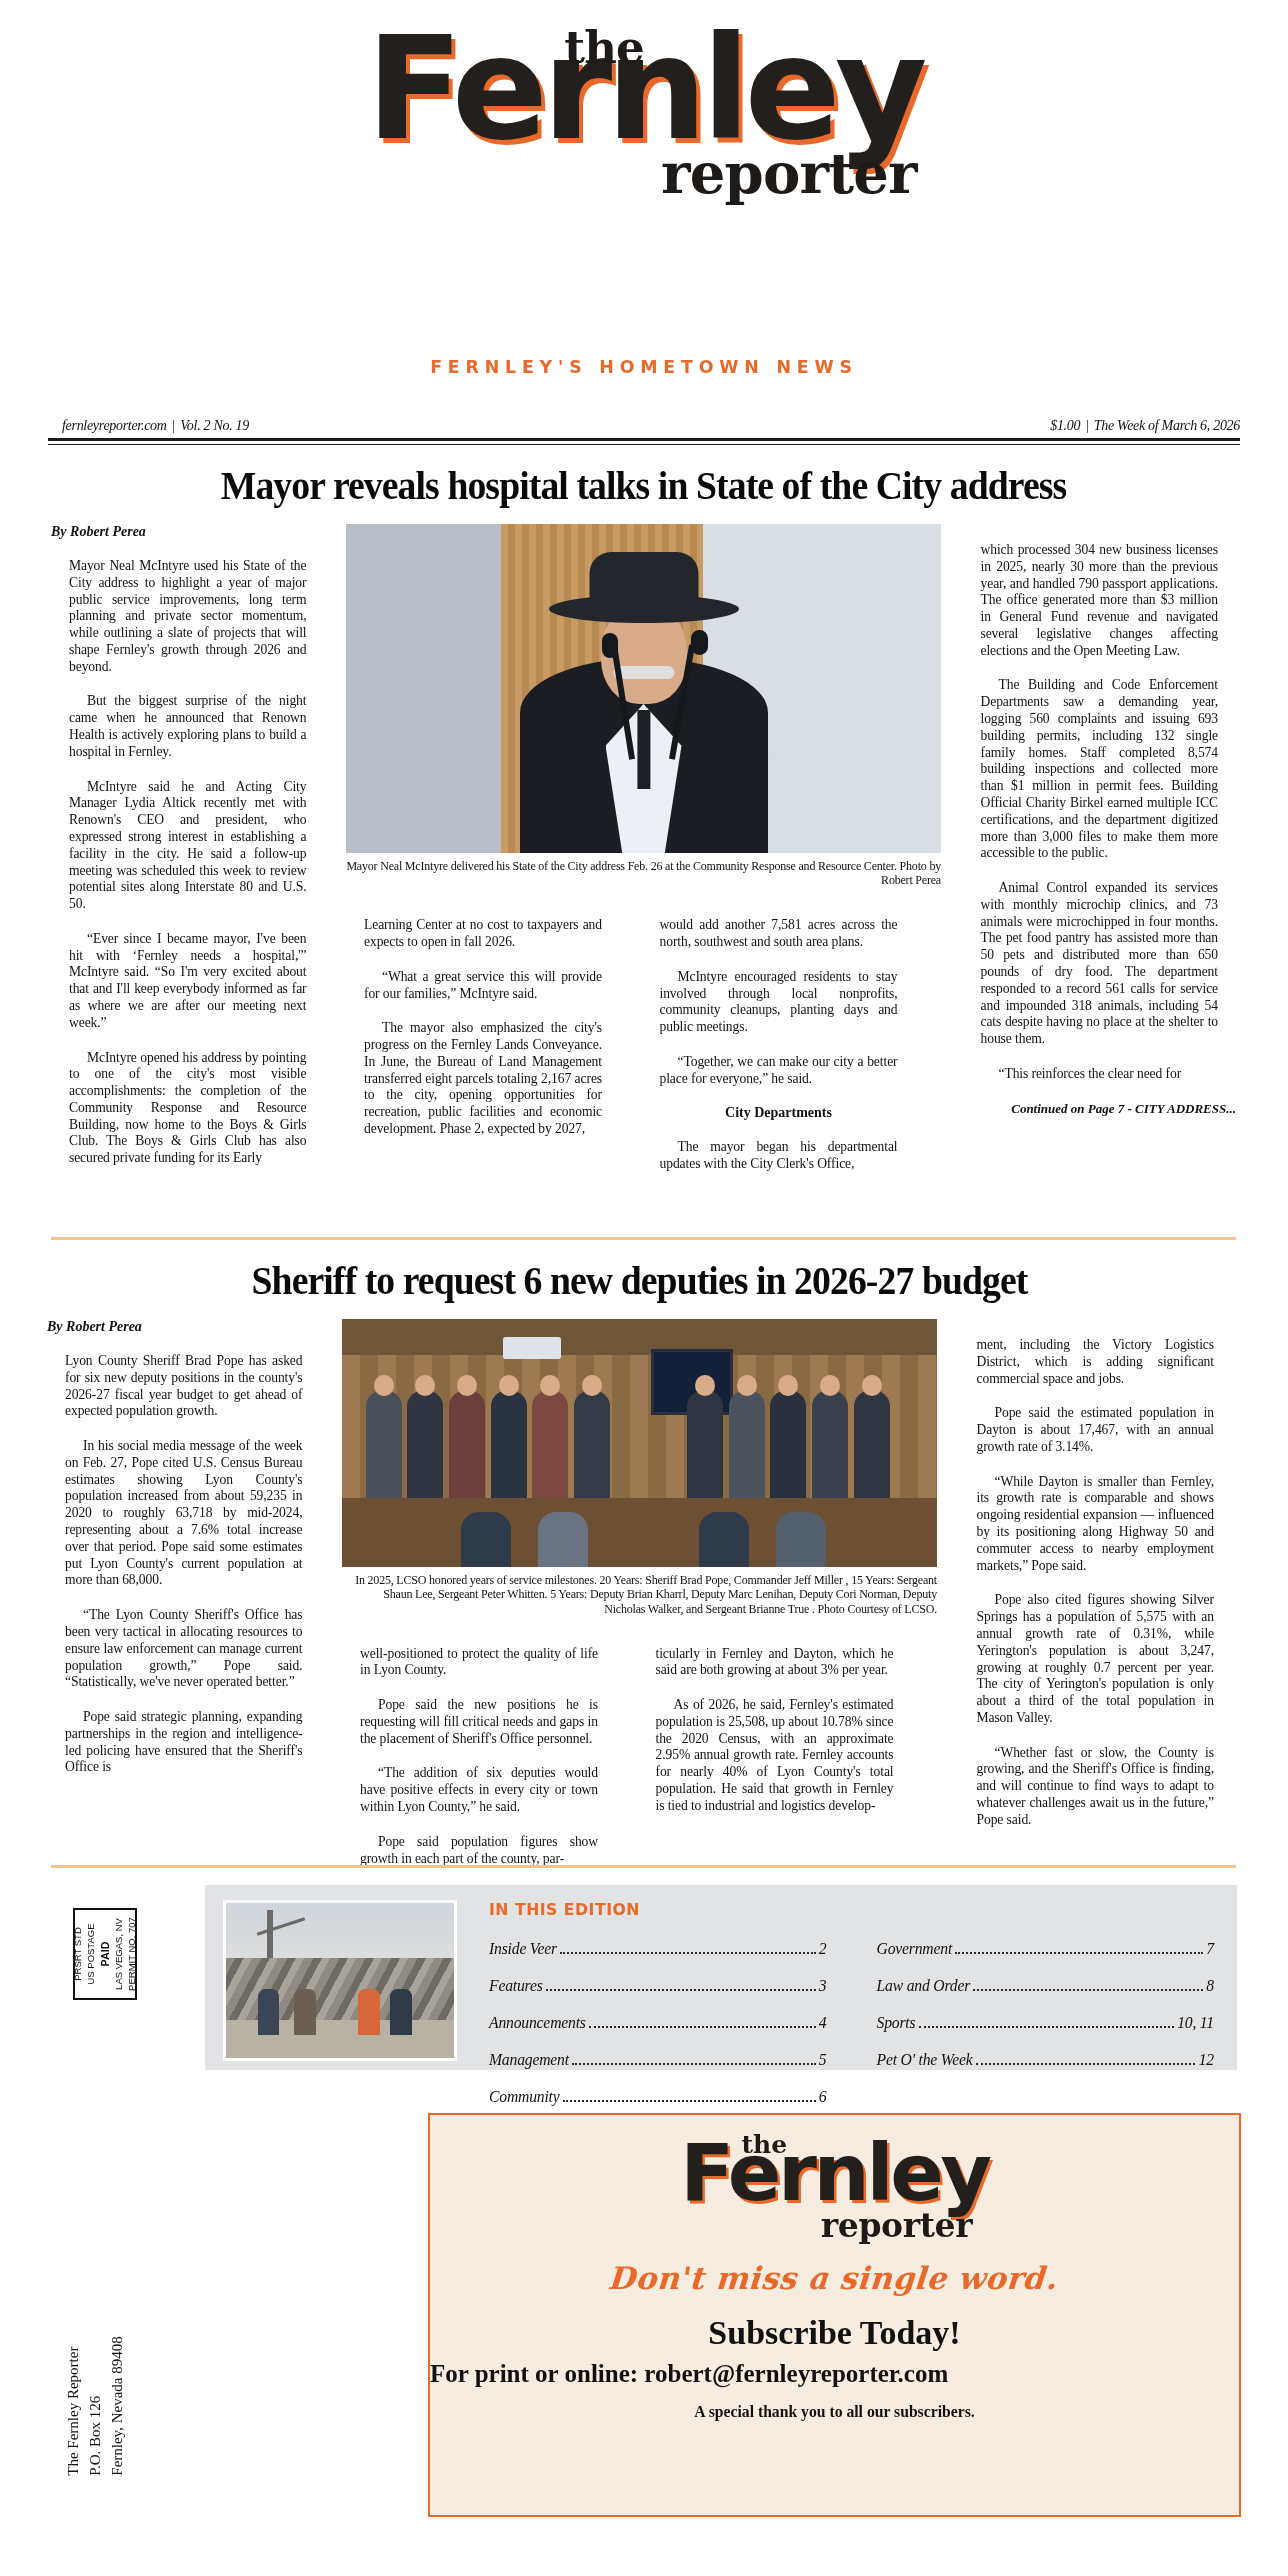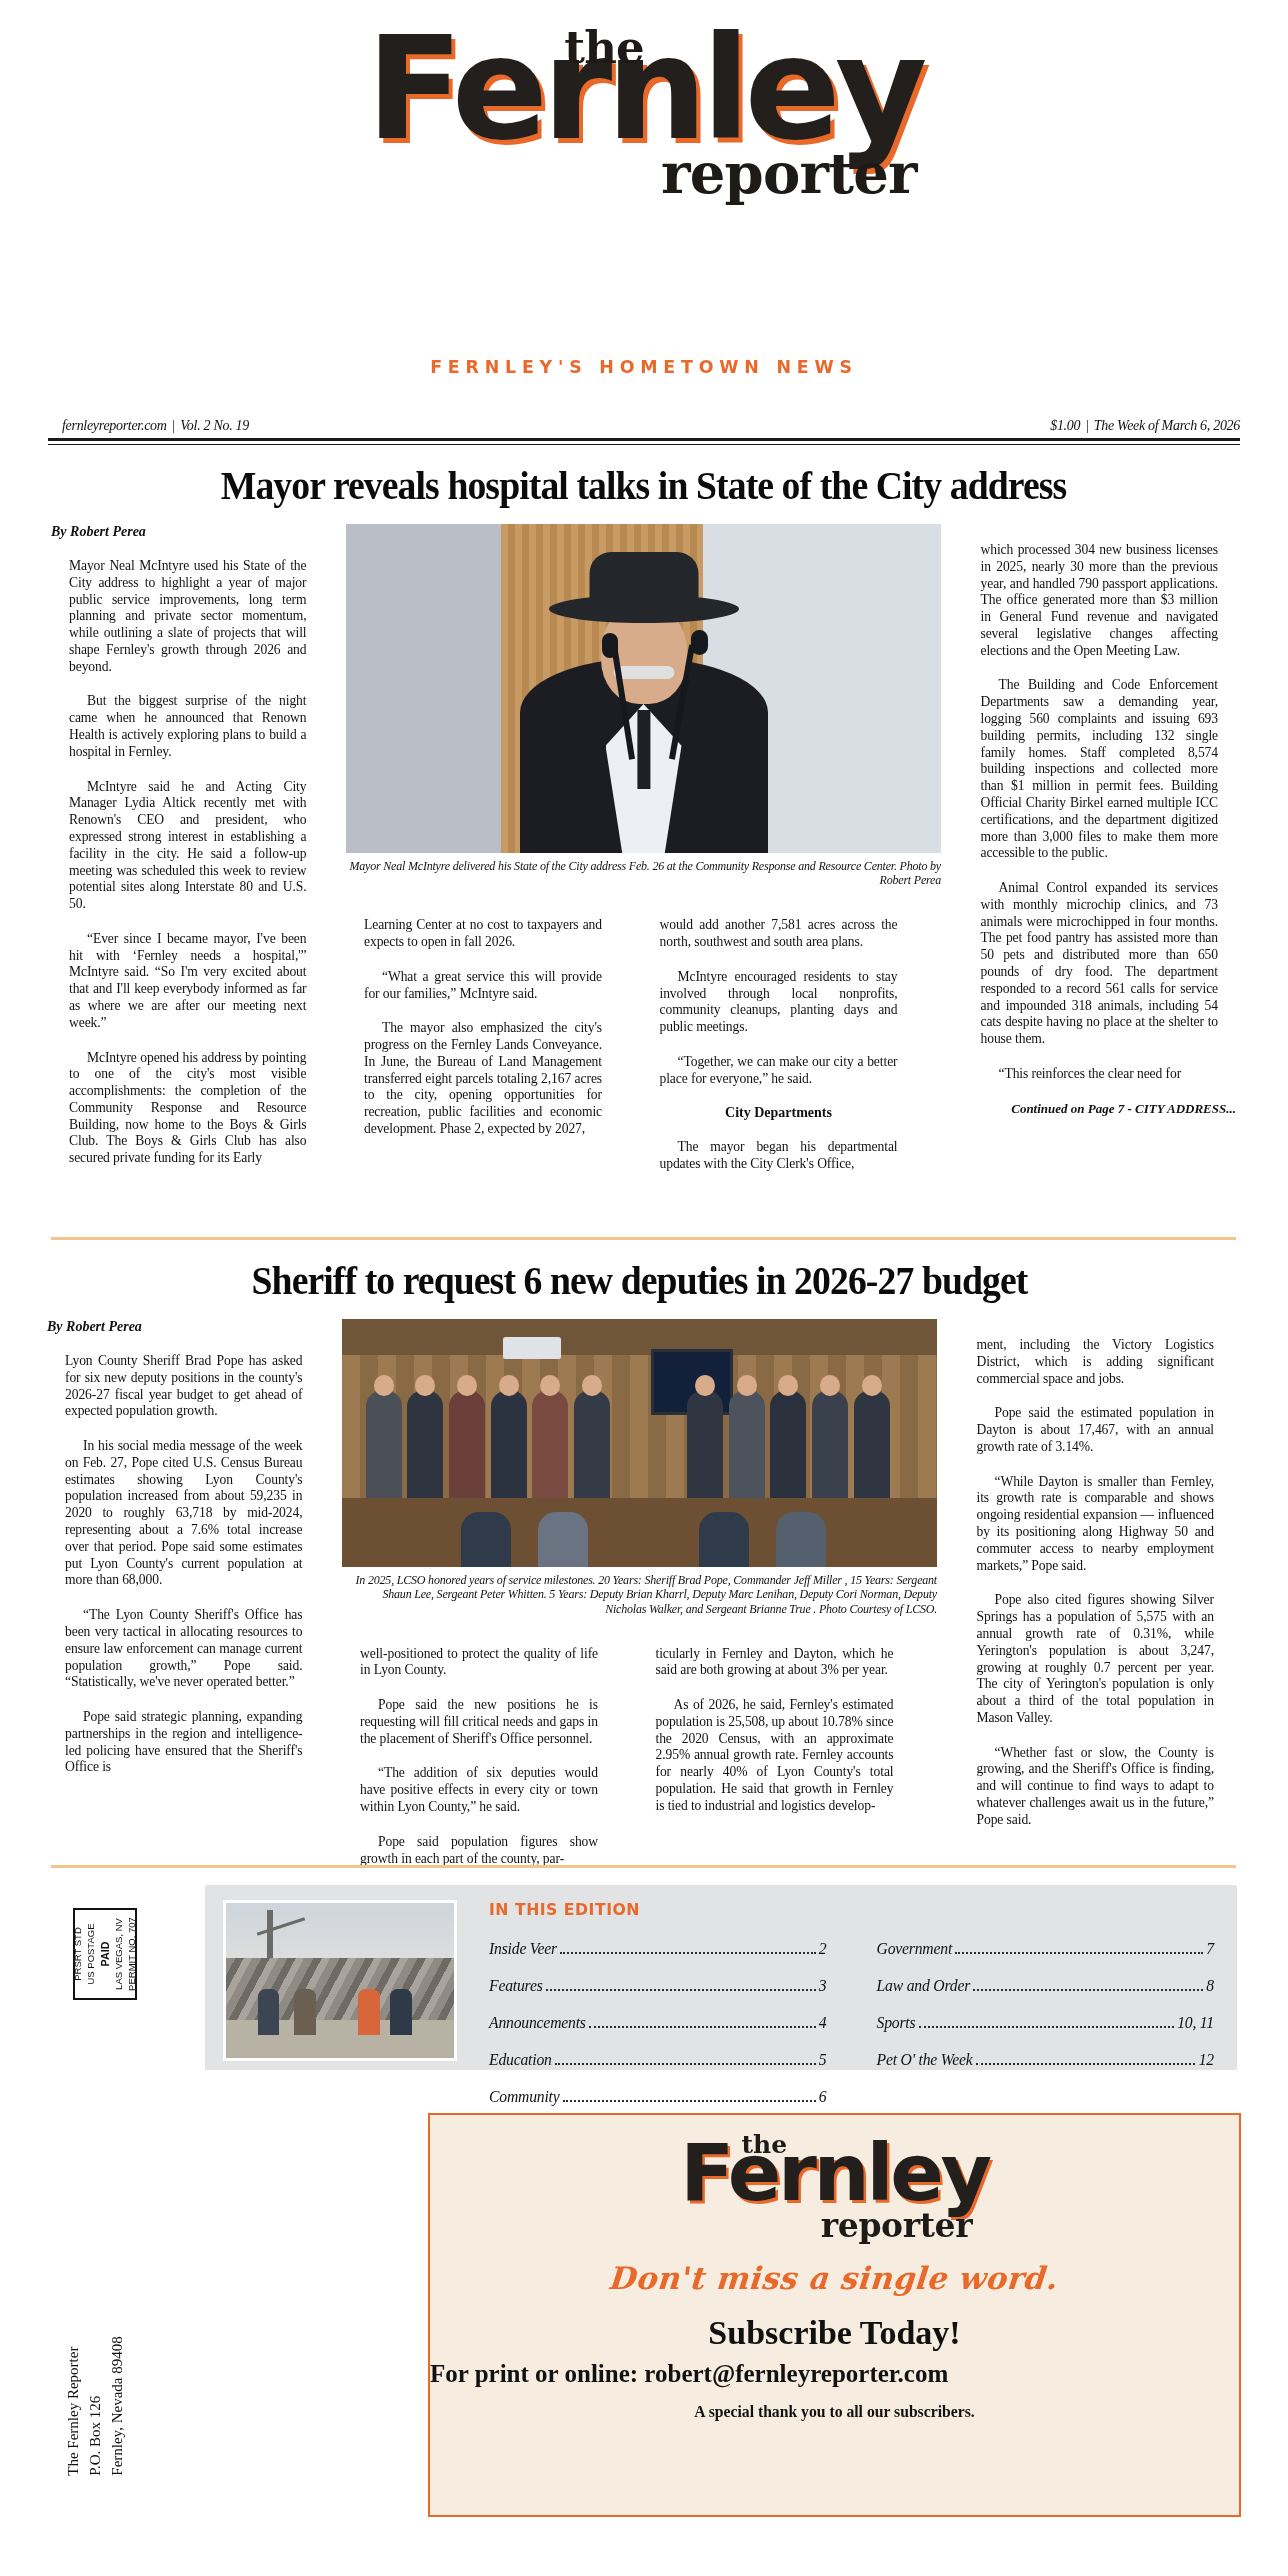--- a/index.html
+++ b/index.html
@@ -73,21 +73,21 @@
   }
   .jump{
     font-family:"Liberation Serif",serif;font-style:italic;font-weight:700;
     font-size:13px;text-align:right;margin-top:18px;
   }
   .photo-block{width:595px;}
   .photo{
     width:595px;height:auto;border:0;display:block;background:#c9ccd2;
   }
   .caption{
-    font-family:"Liberation Serif",serif;font-style:italic;font-size:12px;
+    font-family:"Liberation Serif",serif;font-size:12px;
     line-height:1.2;text-align:right;margin-top:5.8px;letter-spacing:-0.2px;
   }
   .below-cols{display:flex;gap:21.5px;margin-top:11.6px;}
   .below-cols .col{width:274px;}
 
   .divider-orange{
     position:absolute;left:51px;width:1185px;height:3.3px;background:#f3c58d;
   }
 
   
@@ -440,21 +440,21 @@
           <span class="lbl">Features</span>
           <span class="dots"></span>
           <span class="pg">3</span>
         </div>
         <div class="toc-row">
           <span class="lbl">Announcements</span>
           <span class="dots"></span>
           <span class="pg">4</span>
         </div>
         <div class="toc-row">
-          <span class="lbl">Education</span>
+          <span class="lbl">Management</span>
           <span class="dots"></span>
           <span class="pg">5</span>
         </div>
         <div class="toc-row">
           <span class="lbl">Community</span>
           <span class="dots"></span>
           <span class="pg">6</span>
         </div>
       </div>
       <div class="toc-col">

